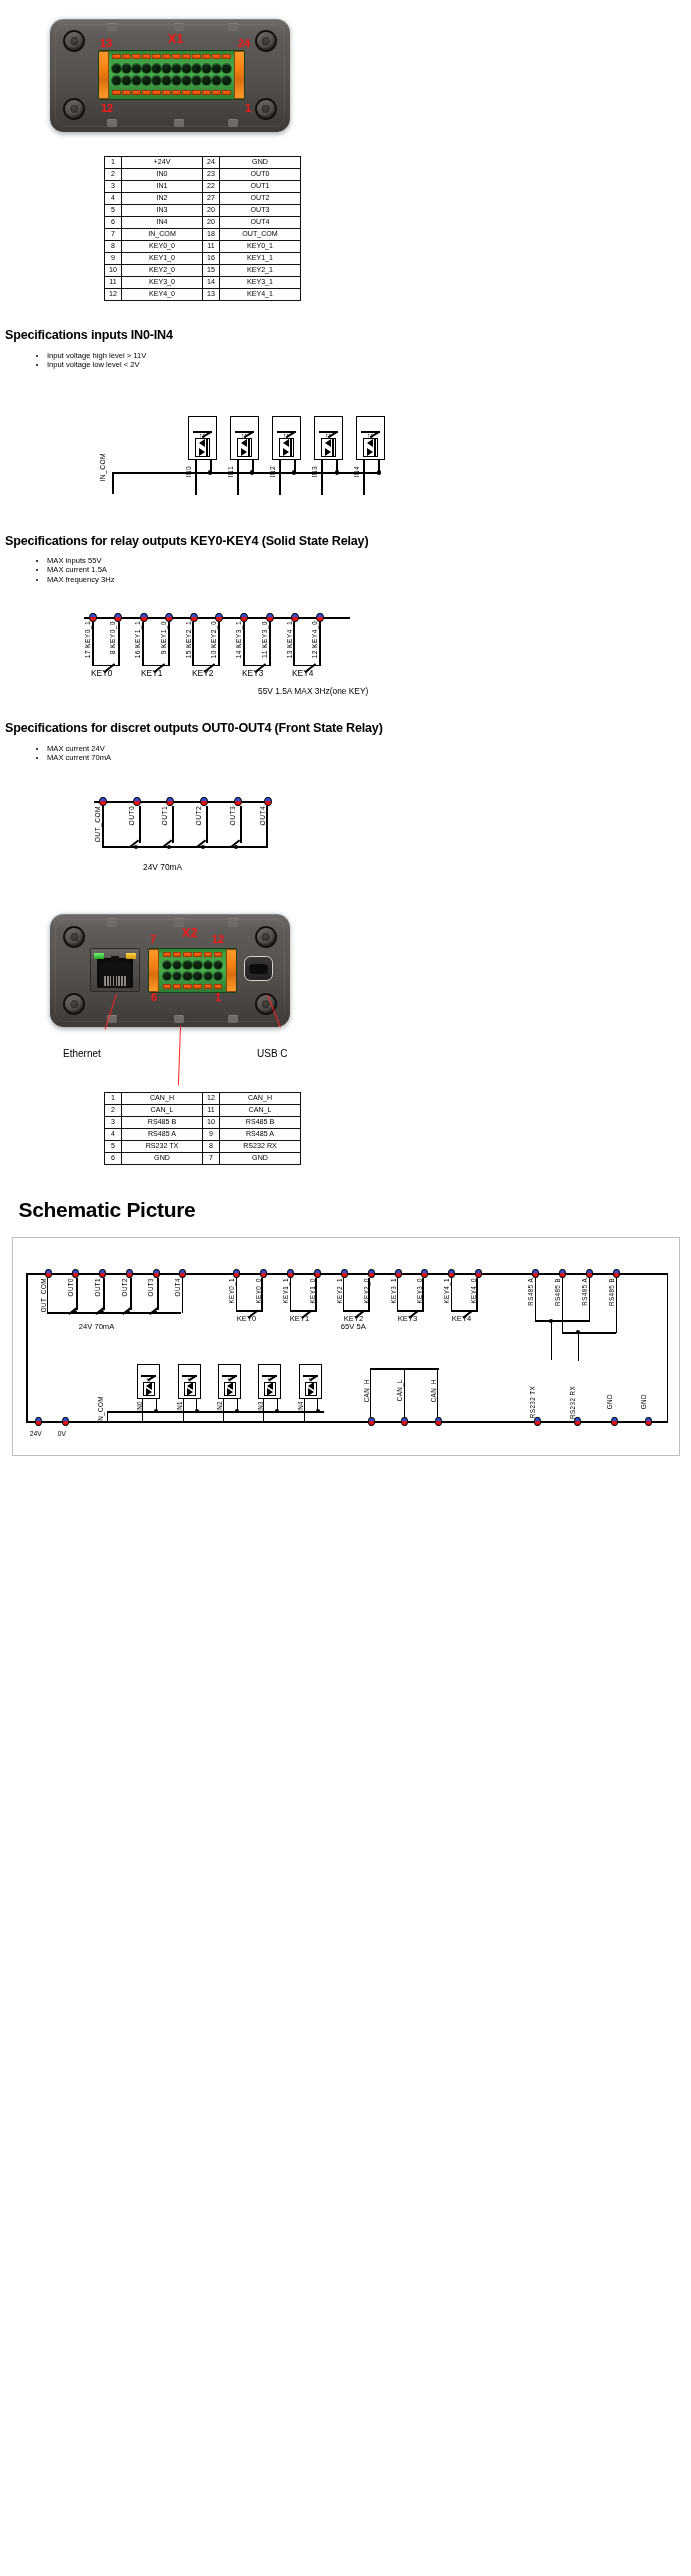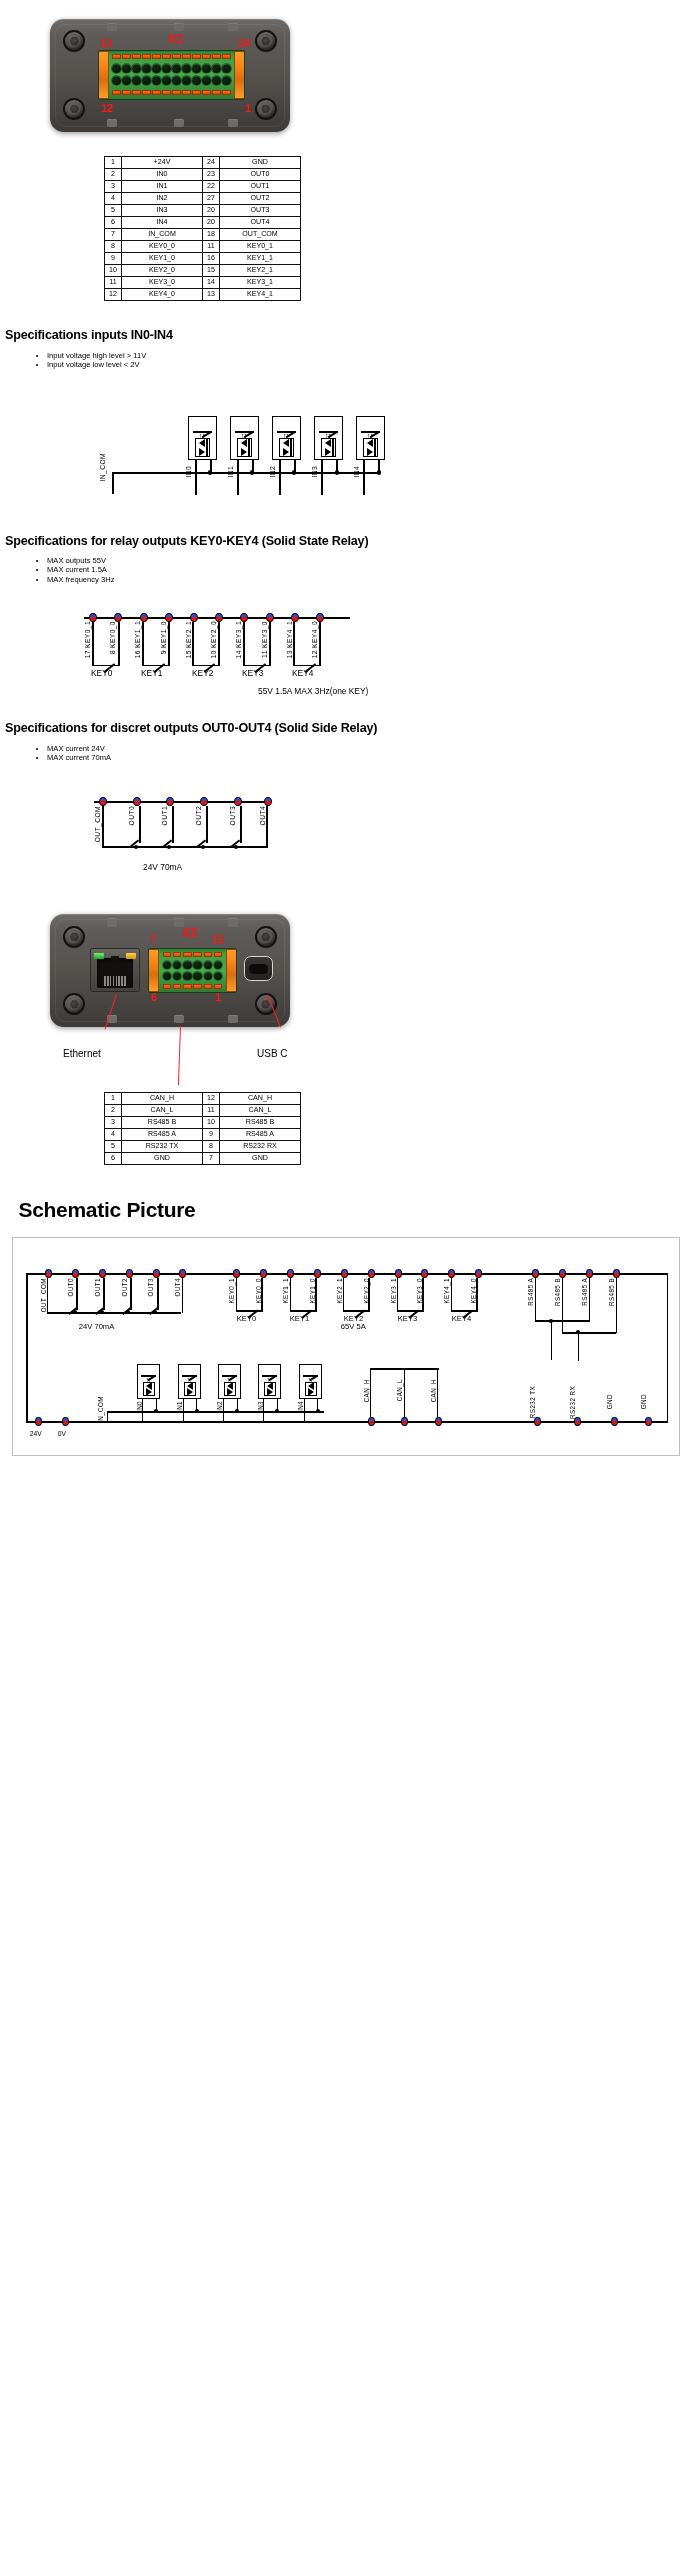--- a/index.html
+++ b/index.html
@@ -509,21 +509,21 @@
     <span class="vlabel" style="left:185px;top:79px;">IN0</span>
     <span class="vlabel" style="left:227px;top:79px;">IN1</span>
     <span class="vlabel" style="left:269px;top:79px;">IN2</span>
     <span class="vlabel" style="left:311px;top:79px;">IN3</span>
     <span class="vlabel" style="left:353px;top:79px;">IN4</span>
   </div>
 
   <div style="height:20px;"></div>
   <h2 class="sect">Specifications for relay outputs KEY0-KEY4 (Solid State Relay)</h2>
   <ul class="specs">
-    <li>MAX outputs 55V</li>
+    <li>MAX inputs 55V</li>
     <li>MAX current 1.5A</li>
     <li>MAX frequency 3Hz</li>
   </ul>
 
   <div class="sch" style="position:relative;height:109px;margin-top:15px;">
     <div class="wire h" style="left:84px;top:18.5px;width:266px;"></div>
 
     <div class="node" style="left:89px;top:14.3px;"></div>
     <div class="node" style="left:114px;top:14.3px;"></div>
     <div class="node" style="left:140px;top:14.3px;"></div>
@@ -580,21 +580,21 @@
     <span class="grp-label" style="left:91px;top:69px;">KEY0</span>
     <span class="grp-label" style="left:141px;top:69px;">KEY1</span>
     <span class="grp-label" style="left:192px;top:69px;">KEY2</span>
     <span class="grp-label" style="left:242px;top:69px;">KEY3</span>
     <span class="grp-label" style="left:292px;top:69px;">KEY4</span>
 
     <span class="caption" style="left:258px;top:87px;">55V 1.5A  MAX 3Hz(one KEY)</span>
   </div>
 
   <div style="height:5px;"></div>
-  <h2 class="sect">Specifications for discret outputs OUT0-OUT4 (Solid Side Relay)</h2>
+  <h2 class="sect">Specifications for discret outputs OUT0-OUT4 (Front State Relay)</h2>
   <ul class="specs">
     <li>MAX current 24V</li>
     <li>MAX current 70mA</li>
   </ul>
 
   <div class="sch" style="position:relative;height:105px;margin-top:11.8px;">
     <div class="wire h" style="left:94px;top:27px;width:176px;"></div>
     <div class="node" style="left:99px;top:23px;"></div>
     <div class="node" style="left:133px;top:23px;"></div>
     <div class="node" style="left:166px;top:23px;"></div>

